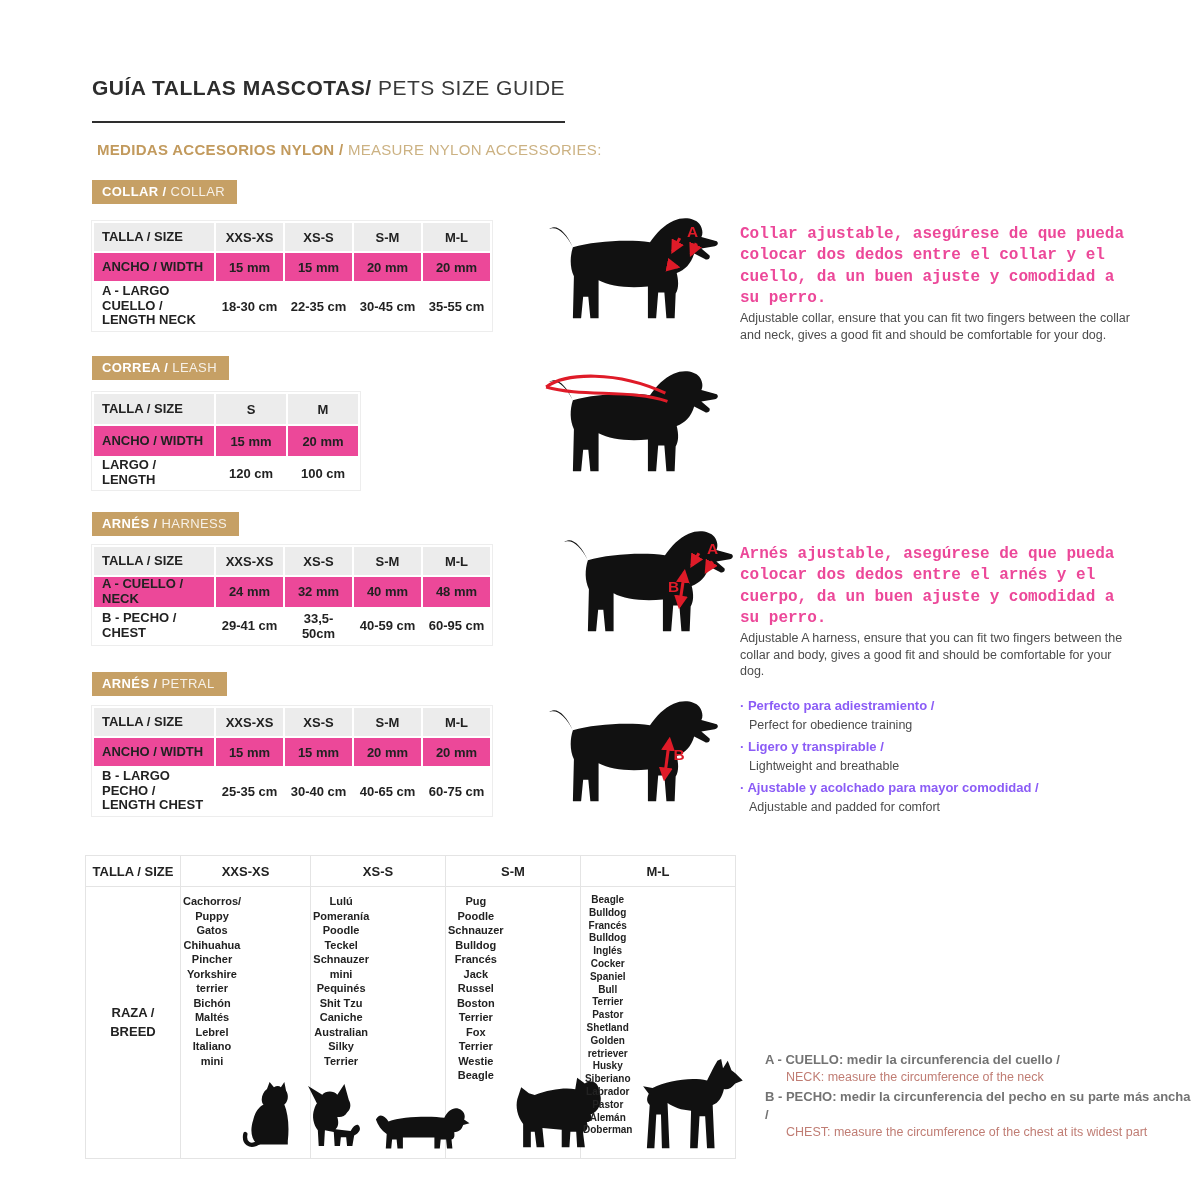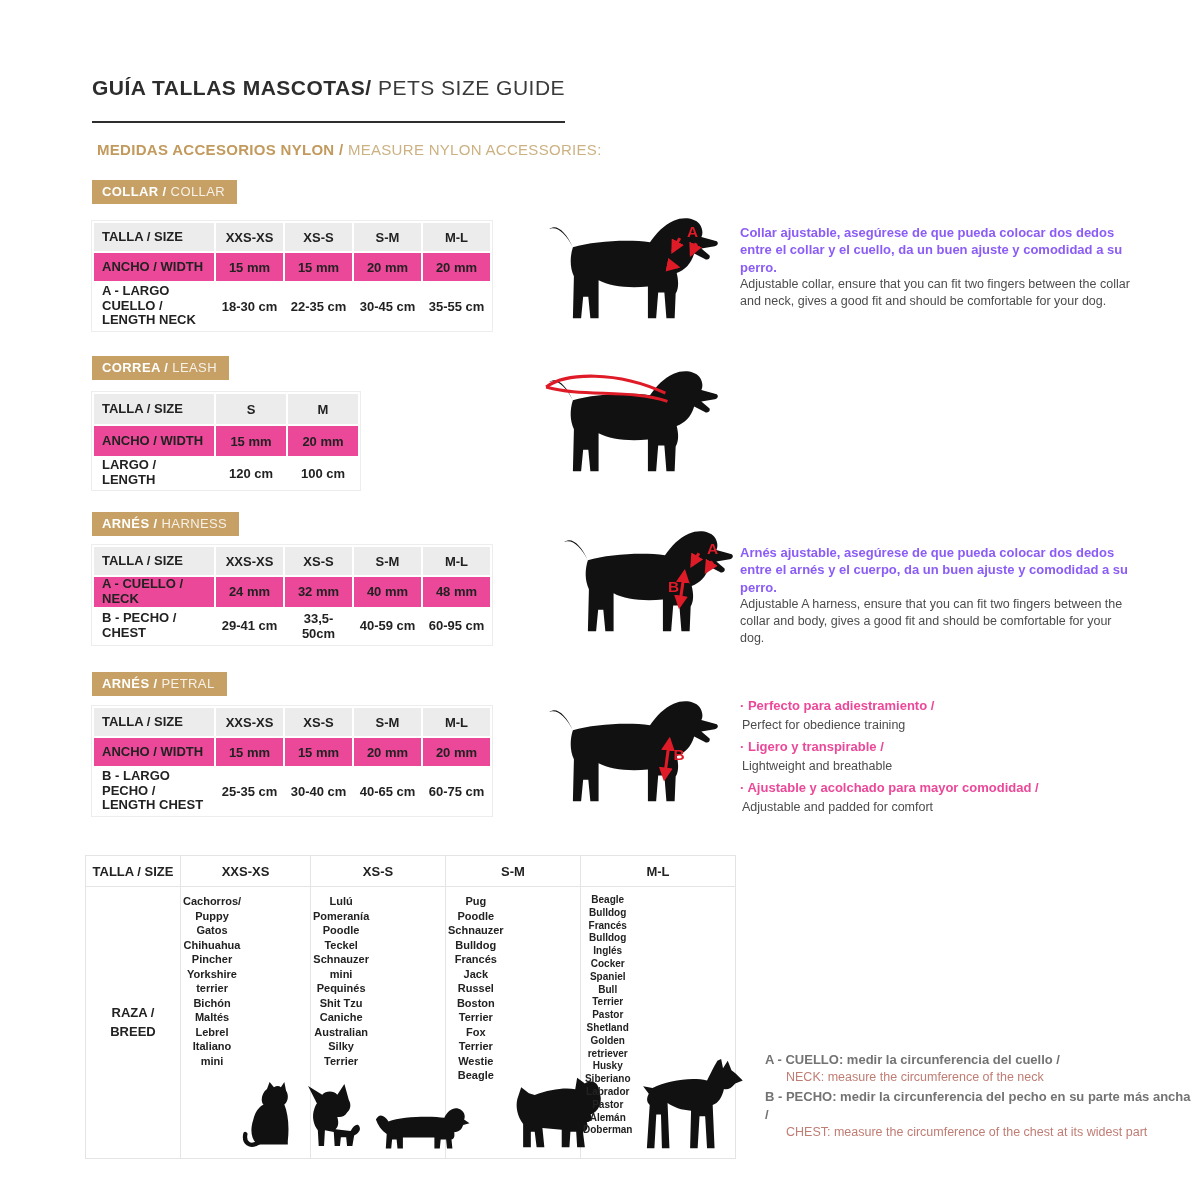--- a/index.html
+++ b/index.html
@@ -27,27 +27,27 @@
   table.stable td{border:2px solid #fff;padding:0 4px;text-align:center;vertical-align:middle;}
   table.stable td.lbl{text-align:left;padding-left:8px;white-space:pre-line;line-height:1.15;}
   tr.row-head td{background:#ececec;}
   tr.row-dark td{background:#ec4899;}
   tr.row-white td{background:#fff;}
   tr.rh28 td{height:28px;} tr.rh30 td{height:30px;}
   tr.rh34 td{height:34px;} tr.rh46 td{height:46px;}
 
   
   .desc{position:absolute;width:398px;line-height:1.34;}
-  .desc .es{font-weight:700;font-size:13px;color:#8b5cf6;}
+  .desc .es{font-weight:700;font-size:16px;color:#ec4899;font-family:Liberation Mono, monospace;}
   .desc .en{font-weight:400;font-size:12.5px;color:#4c4c4c;}
 
   .bullets{position:absolute;width:420px;line-height:1.3;}
-  .bullet-es{font-weight:700;font-size:13px;color:#ec4899;margin-top:6px;}
+  .bullet-es{font-weight:700;font-size:13px;color:#8b5cf6;margin-top:6px;}
   .bullet-es::before{content:"· ";font-weight:700;}
-  .bullet-en{font-weight:400;font-size:12.5px;color:#4c4c4c;margin-left:2px;margin-top:2px;}
+  .bullet-en{font-weight:400;font-size:12.5px;color:#4c4c4c;margin-left:9px;margin-top:2px;}
 
   
   .dogfig{position:absolute;}
   .redA{font-family:"Liberation Sans",sans-serif;font-weight:700;font-size:15px;fill:#df1b28;}
   .redS{stroke:#df1b28;stroke-width:3;fill:none;}
 
   
   table.btable{position:absolute;border-collapse:collapse;table-layout:fixed;
                font-size:13px;color:#222;background:#fff;}
   table.btable td{border:1px solid #e4e4e4;vertical-align:top;padding:0;}

